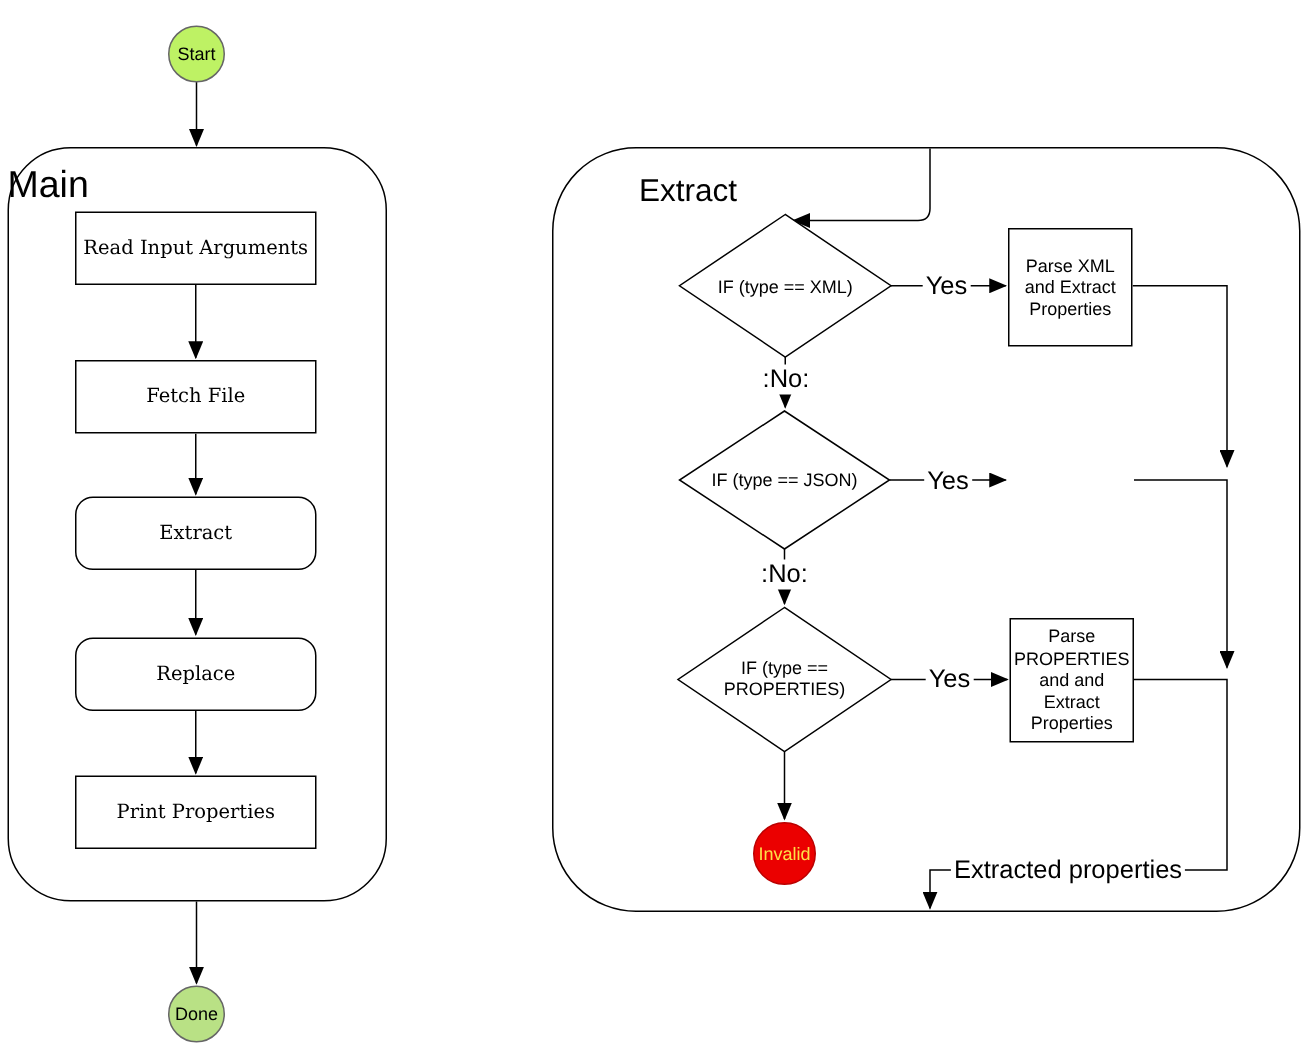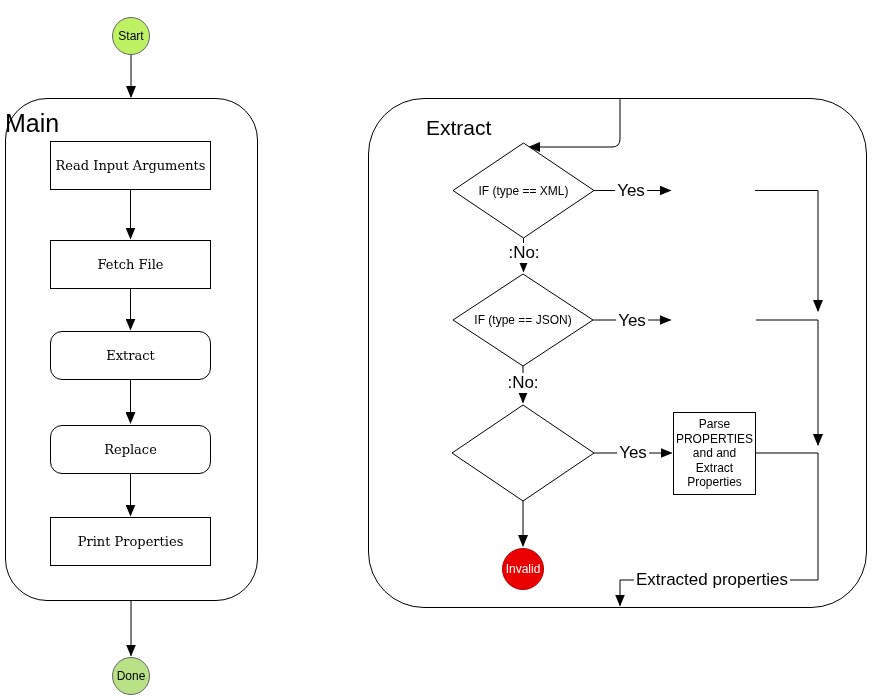--- a/index.html
+++ b/index.html
@@ -29,21 +29,21 @@
   .serifbox { font-family:"DejaVu Serif", serif; font-size:13px; }
   .sansbox  { font-family:"Liberation Sans", sans-serif; font-size:12px; line-height:1.22; }
   .rounded  { border-radius:12px; }
 
   .terminal {
     position:absolute; z-index:3; box-sizing:border-box; border-radius:50%;
     display:flex; align-items:center; justify-content:center;
     font-size:12px;
   }
   .terminal.green { border:1px solid #666; }
-  .terminal.red   { border:1px solid #bb0000; color:#ffffff; }
+  .terminal.red   { border:1px solid #bb0000; color:#fde047; }
 
   .diamond-label {
     position:absolute; z-index:3; text-align:center;
     font-size:12px; line-height:1.2;
   }
   .edge-label {
     position:absolute; z-index:3; background:#fff; padding:0 2px;
     font-size:17px; white-space:nowrap; transform:translate(-50%,-50%);
   }
 </style>
@@ -115,26 +115,30 @@
   <div class="pbox serifbox rounded" style="left:50px; top:331px; width:161px; height:49px;">
     <span>Extract</span>
   </div>
   <div class="pbox serifbox rounded" style="left:50px; top:425px; width:161px; height:49px;">
     <span>Replace</span>
   </div>
   <div class="pbox serifbox" style="left:50px; top:517px; width:161px; height:49px;">
     <span>Print Properties</span>
   </div>
 
+  <div class="pbox sansbox" style="left:672px; top:152px; width:83px; height:79px; padding:2px;">
+    <span>Parse XML and Extract Properties</span>
+  </div>
   <div class="pbox sansbox" style="left:673px; top:412px; width:83px; height:83px; padding:1px;">
     <span>Parse PROPERTIES and and Extract Properties</span>
   </div>
 
   <div class="diamond-label" style="left:463px; top:184px; width:121px;">IF (type == XML)</div>
   <div class="diamond-label" style="left:463px; top:313px; width:120px;">IF (type == JSON)</div>
+  <div class="diamond-label" style="left:467px; top:438px; width:112px;">IF (type == PROPERTIES)</div>
 
   <div class="edge-label" style="left:631px; top:191px;">Yes</div>
   <div class="edge-label" style="left:632px; top:321px;">Yes</div>
   <div class="edge-label" style="left:633px; top:453px;">Yes</div>
   <div class="edge-label" style="left:524px; top:253px;">:No:</div>
   <div class="edge-label" style="left:523px; top:383px;">:No:</div>
   <div class="edge-label" style="left:712px; top:580px;">Extracted properties</div>
 
 </div>
 

